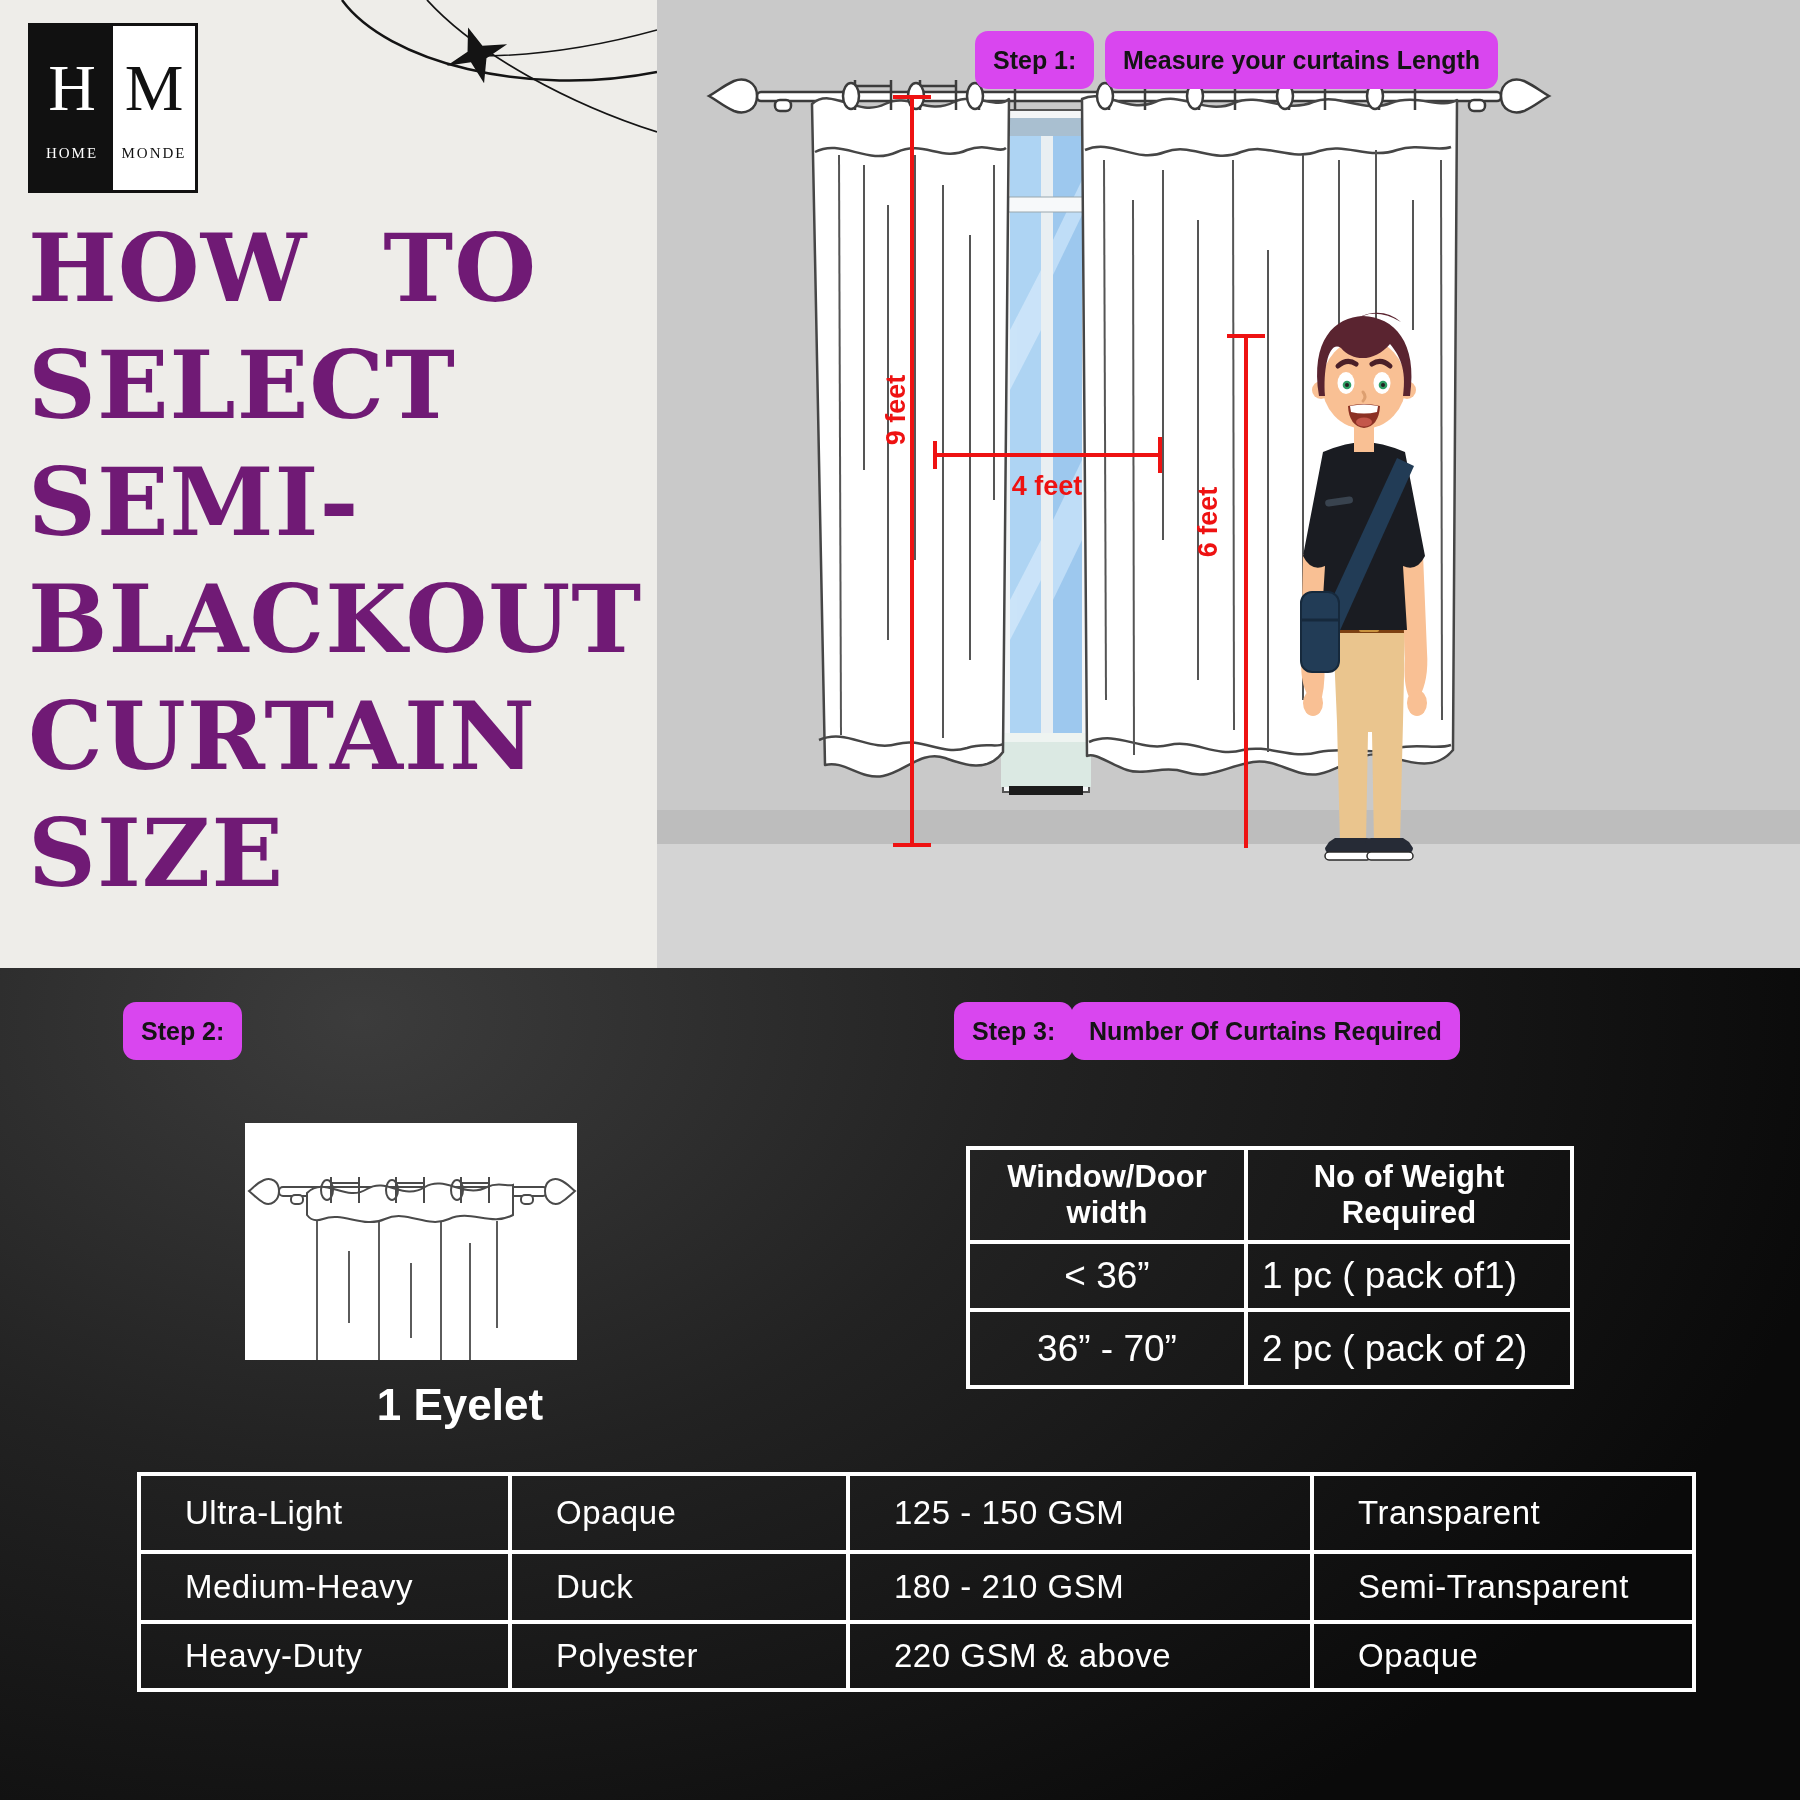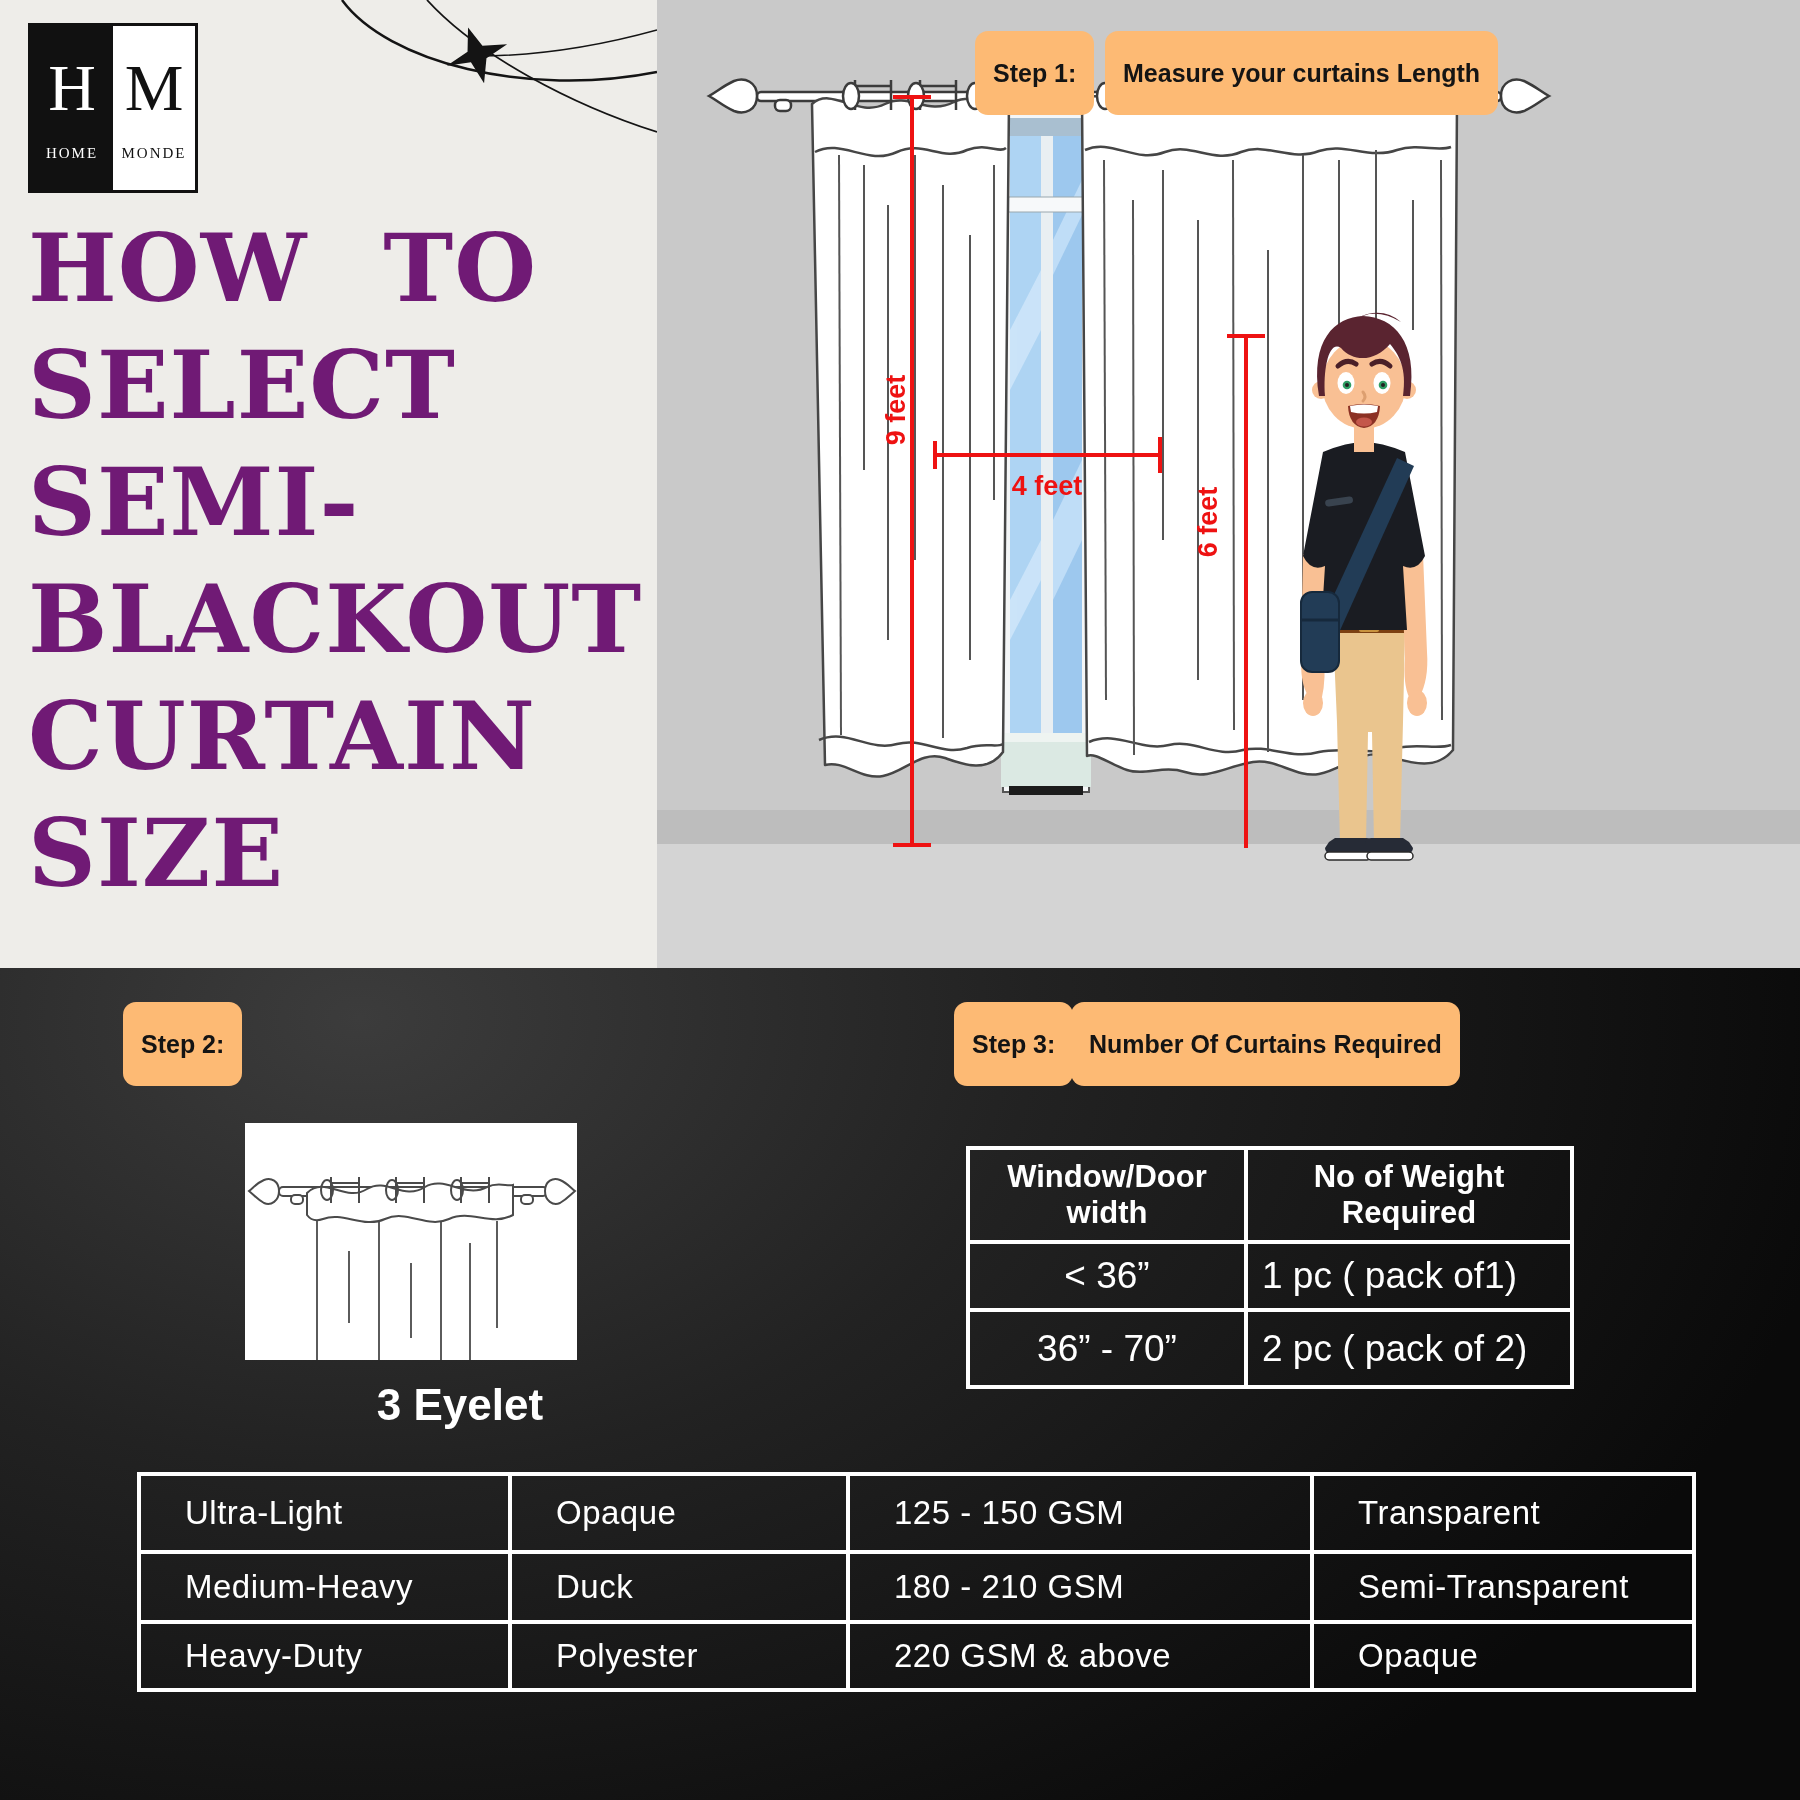--- a/index.html
+++ b/index.html
@@ -11,21 +11,21 @@
   .logo-half{width:50%;height:100%;display:flex;flex-direction:column;align-items:center;justify-content:center;font-family:"Liberation Serif",serif;}
   .logo-left{background:#111;color:#fff;}
   .logo-right{background:#fff;color:#111;}
   .logo-letter{font-size:66px;line-height:66px;font-weight:500;}
   .logo-word{font-size:15px;letter-spacing:2px;margin-top:24px;}
   .doodle{position:absolute;left:327px;top:0;}
   .title{position:absolute;left:28px;top:210px;width:620px;color:#701a75;font-family:"DejaVu Serif",serif;font-weight:700;font-size:94px;line-height:117px;letter-spacing:1px;word-spacing:0.45em;}
 
   
   .right-panel{position:absolute;left:657px;top:0;width:1143px;height:968px;background:#c9c9c9;}
-  .badge{position:absolute;background:#fdba74;color:#141414;font-weight:700;font-size:25px;height:50px;line-height:50px;padding:17px 18px;border-radius:13px;white-space:nowrap;}
+  .badge{position:absolute;background:#d946ef;color:#141414;font-weight:700;font-size:25px;height:50px;line-height:50px;padding:4px 18px;border-radius:13px;white-space:nowrap;}
 
   
   .dark-section{position:absolute;left:0;top:968px;width:1800px;height:832px;
     background:radial-gradient(1500px 1000px at 20% 6%, #3c3c3c 0%, #222222 45%, #0a0a0a 100%);}
   .eyelet-card{position:absolute;left:245px;top:155px;width:332px;height:237px;background:#fff;}
   .eyelet-caption{position:absolute;left:295px;top:412px;width:330px;text-align:center;color:#fff;font-size:44px;font-weight:700;}
 
   table.info{position:absolute;border-collapse:collapse;table-layout:fixed;color:#fff;}
   table.info td,table.info th{border:4px solid #fff;box-sizing:border-box;overflow:hidden;}
   table.panels{left:966px;top:178px;width:604px;}
@@ -303,21 +303,21 @@
           <line x1="72" y1="98" x2="72" y2="237"></line>
           <line x1="104" y1="128" x2="104" y2="200"></line>
           <line x1="134" y1="98" x2="134" y2="237"></line>
           <line x1="166" y1="140" x2="166" y2="215"></line>
           <line x1="196" y1="98" x2="196" y2="237"></line>
           <line x1="225" y1="120" x2="225" y2="237"></line>
           <line x1="252" y1="98" x2="252" y2="205"></line>
         </g>
       </svg>
     </div>
-    <div class="eyelet-caption">3 Eyelet</div>
+    <div class="eyelet-caption">1 Eyelet</div>
 
     <table class="info panels">
       <colgroup>
           <col style="width:278px">
           <col style="width:326px">
         </colgroup>
       <tbody>
           <tr class="rowH">
         <th style="width:240px">Window/Door width</th>
         <th>No of Weight Required</th>

